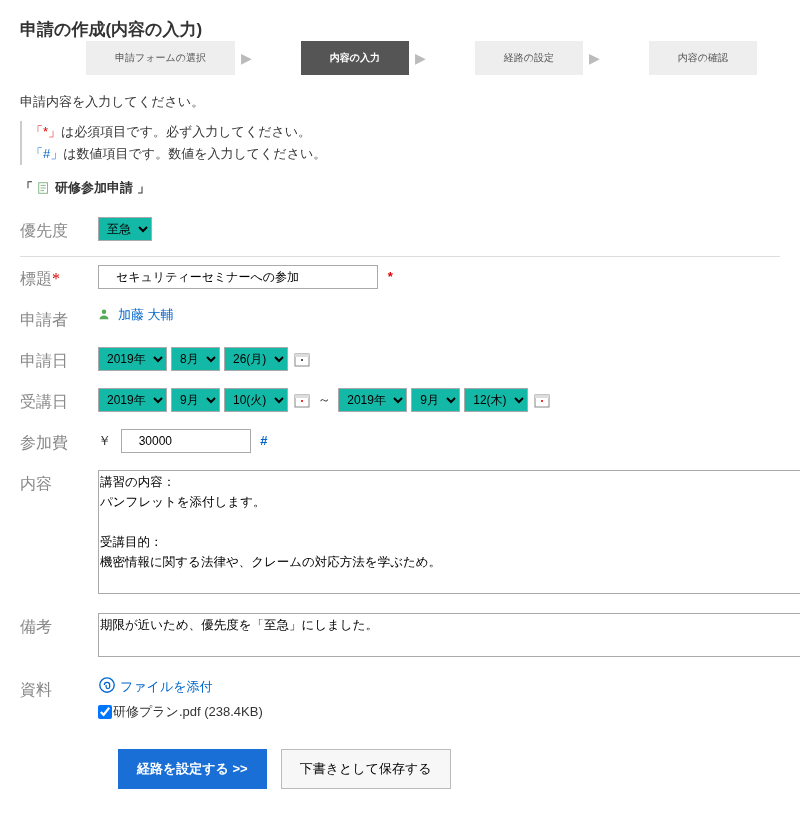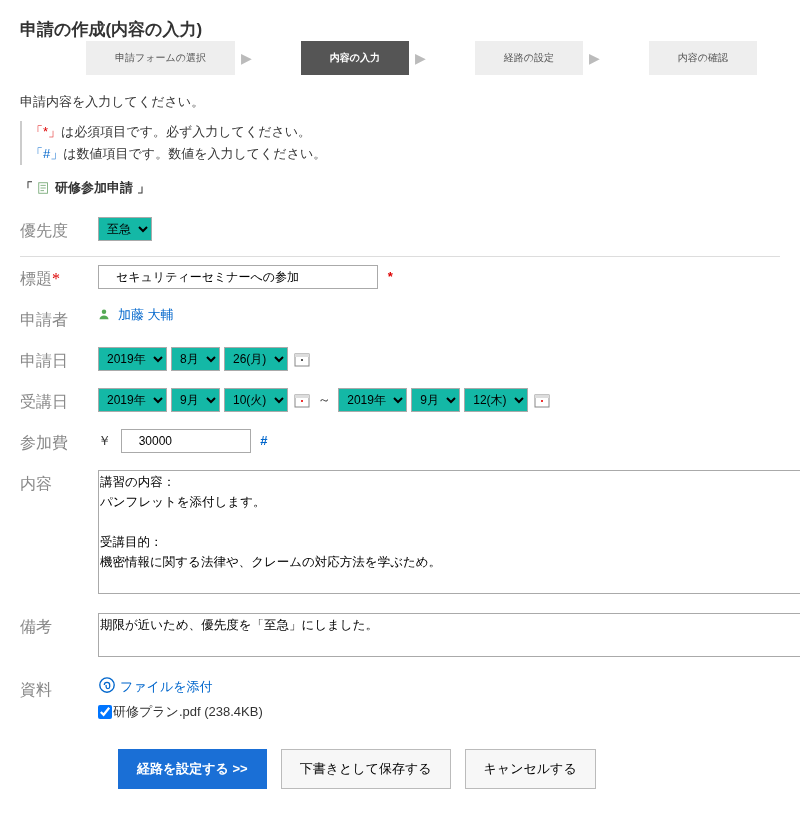--- a/index.html
+++ b/index.html
@@ -211,14 +211,13 @@
     <div class="file-line">
       <input type="checkbox" checked="" style="">
       <span>研修プラン.pdf (238.4KB)</span>
     </div>
   </div>
 </div>
 
 <div class="submit-row">
   <button class="btn primary">経路を設定する &gt;&gt;</button>
   <button class="btn">下書きとして保存する</button>
-  <button class="btn">キャンセルする</button>
 </div>
 
 </body></html>

